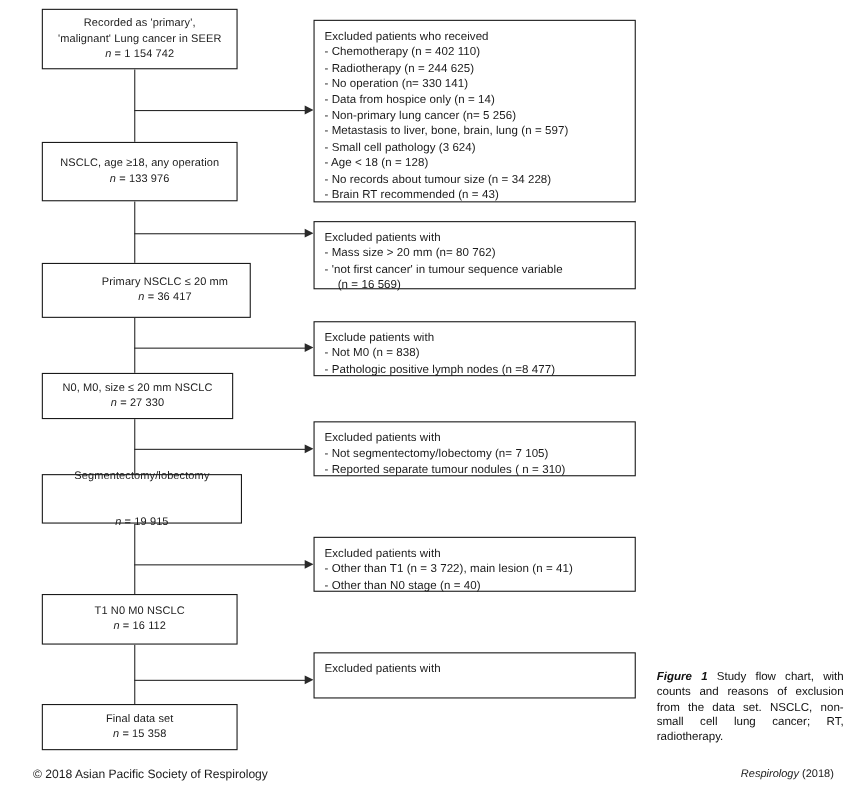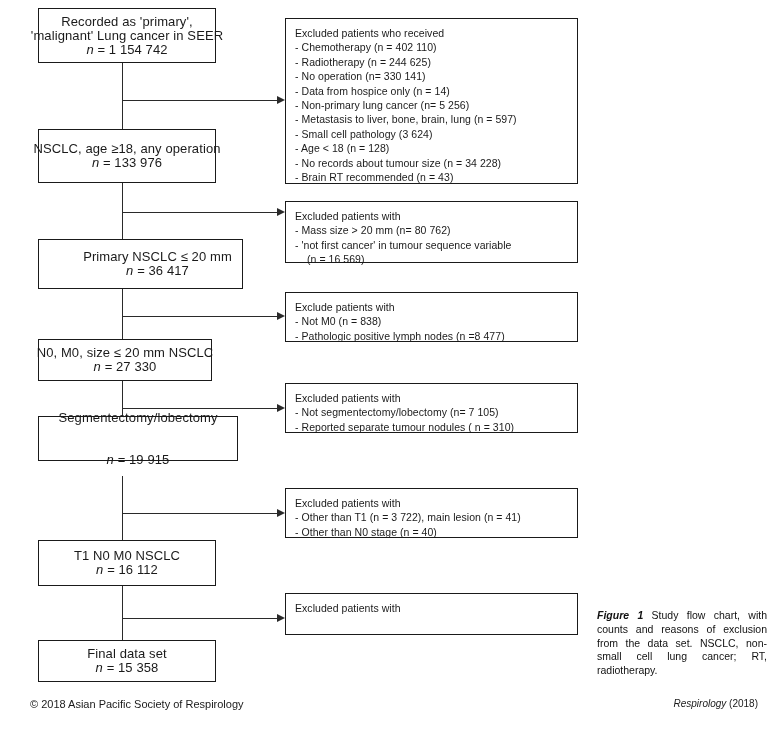--- a/index.html
+++ b/index.html
@@ -24,21 +24,21 @@
   .node {
     position: absolute;
     box-sizing: border-box;
     border: 1.4px solid #1a1a1a;
     background: #ffffff;
     display: flex;
     flex-direction: column;
     align-items: center;
     justify-content: center;
     text-align: center;
-    font-size: 13px;
+    font-size: 10px;
     line-height: 14px;
     letter-spacing: 0.1px;
     padding: 2px 4px;
     z-index: 3;
   }
   .node .ln { white-space: nowrap; }
   .node .nval i { font-style: italic; }
 
   
   .excl {
@@ -136,31 +136,31 @@
     <span class="ln">Recorded as 'primary',</span>
     <span class="ln">'malignant' Lung cancer in SEER</span>
     <span class="ln nval"><i>n</i> <span>= 1 154 742</span></span>
   </div>
 
   <div class="node" style="left:38px; top:129px; width:178px; height:54px;">
     <span class="ln">NSCLC, age ≥18, any operation</span>
     <span class="ln nval"><i>n</i> <span>=  133 976</span></span>
   </div>
 
-  <div class="node" style="left:38px; top:239px; width:205px; height:50px;padding-left:38px;">
+  <div class="node" style="left:38px; top:239px; width:190px; height:50px;padding-left:38px;">
     <span class="ln">Primary NSCLC ≤ 20 mm</span>
     <span class="ln nval"><i>n</i> <span>= 36 417</span></span>
   </div>
 
   <div class="node" style="left:38px; top:339px; width:174px; height:42px;">
     <span class="ln">N0, M0, size ≤ 20 mm NSCLC</span>
     <span class="ln nval"><i>n</i> <span>= 27 330</span></span>
   </div>
 
-  <div class="node" style="left:38px; top:416px; width:200px; height:45px;gap:28px;">
+  <div class="node" style="left:38px; top:431px; width:182px; height:45px;gap:28px;">
     <span class="ln">Segmentectomy/lobectomy</span>
     <span class="ln nval"><i>n</i> <span>= 19 915</span></span>
   </div>
 
   <div class="node" style="left:38px; top:540px; width:178px; height:46px;">
     <span class="ln">T1 N0 M0 NSCLC</span>
     <span class="ln nval"><i>n</i> <span>= 16 112</span></span>
   </div>
 
   <div class="node" style="left:38px; top:640px; width:178px; height:42px;">

